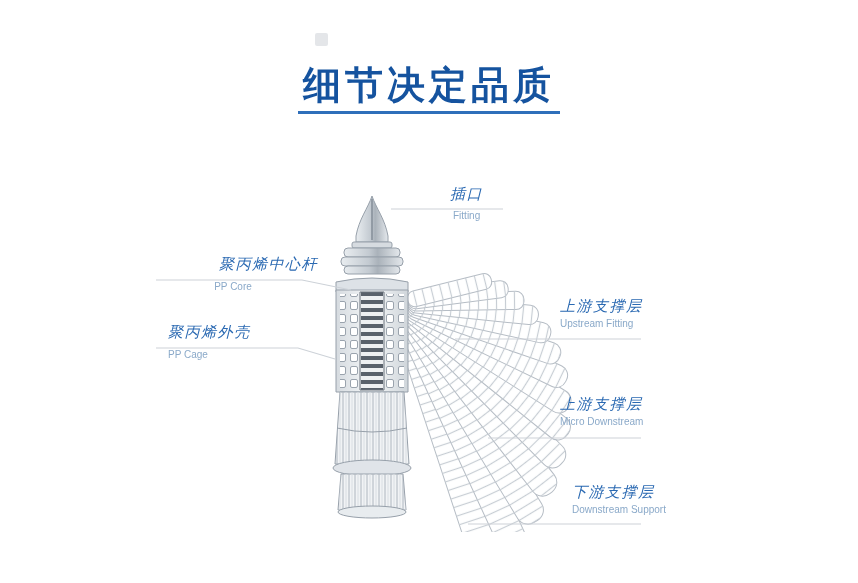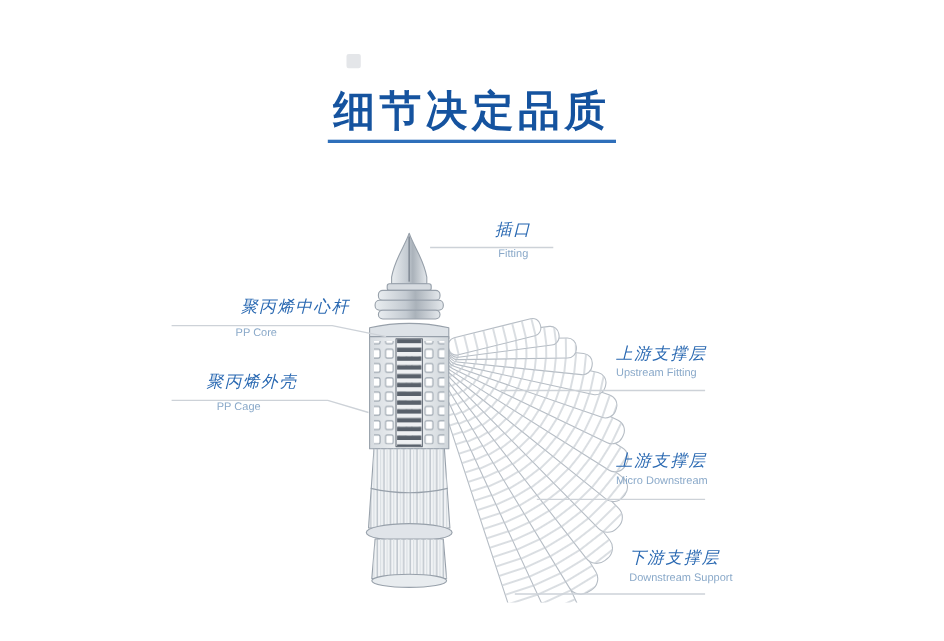--- a/index.html
+++ b/index.html
@@ -1,19 +1,19 @@
 <!DOCTYPE html>
 <html><head>
 <meta charset="utf-8">
 <style>
   * { margin:0; padding:0; box-sizing:border-box; }
   body { background:#ffffff; font-family:"Liberation Sans","DejaVu Sans",sans-serif; }
   .stage {
     position:relative; width:858px; height:532px;
-    background:#ffffff; overflow:hidden;margin-top:16px;
+    background:#ffffff; overflow:hidden;
   }
   .page-title {
     position:absolute; top:60px; left:0; width:100%;
     text-align:center; font-size:38px; font-weight:bold;
     letter-spacing:4px; color:#15539f;
   }
   .title-underline {
     position:absolute; top:111px; left:50%; transform:translateX(-50%);
     width:262px; height:3px; background:#2f6fba;
   }
@@ -22,21 +22,21 @@
     background:#d9dcdf; border-radius:2px; opacity:.7;
   }
   .diagram-svg { position:absolute; left:0; top:0; }
   .lbl { position:absolute; line-height:1; }
   .lbl .zh { font-size:15px; color:#2a69b2; letter-spacing:1.5px; white-space:nowrap;font-style:italic; }
   .lbl .en { font-size:10px; color:#8aa9c9; white-space:nowrap; }
   .lbl-right .en { margin-top:6px; }
   .lbl-fitting .en { margin-top:10px; padding-left:3px; }
   .lbl-ppcore { width:150px; text-align:right; }
   .lbl-ppcore .en { margin-top:11px; padding-right:20px;text-align:center; }
-  .lbl-ppcage { width:122px; text-align:center; }
+  .lbl-ppcage { width:122px; text-align:left; }
   .lbl-ppcage .en { margin-top:11px; padding-right:24px; }
 </style>
 </head>
 <body>
 
 <div class="stage">
 
   <div class="artifact"></div>
 
   <div class="page-title">细节决定品质</div>

